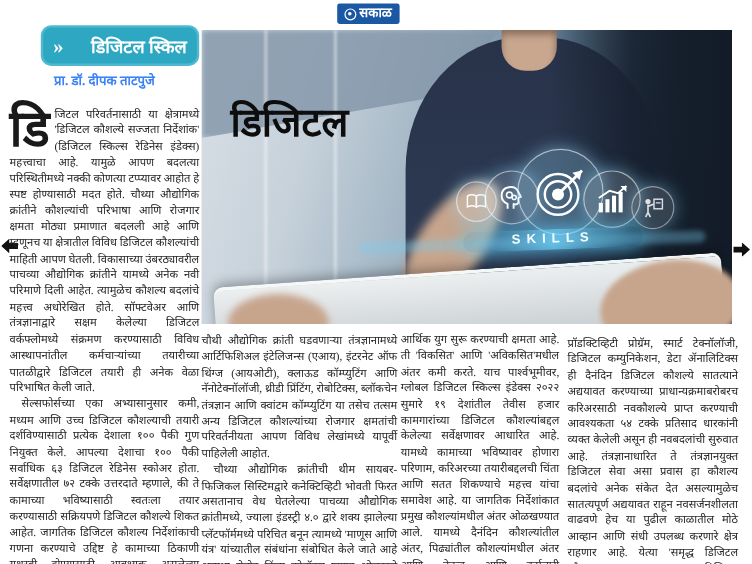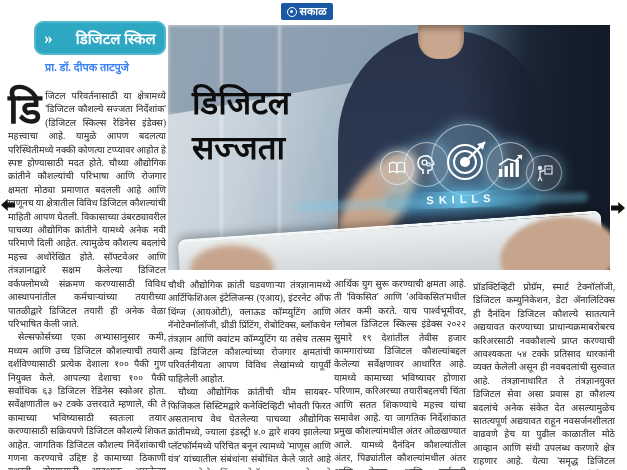--- a/index.html
+++ b/index.html
@@ -183,21 +183,20 @@
         <path d="M6 7.5 V14 M6 9 L11 7 M4 18 L6 14 L8 18" fill="none" stroke="#fff" stroke-width="1.4"></path>
         <rect x="11" y="3" width="7" height="8" fill="none" stroke="#fff" stroke-width="1.2"></rect>
         <line x1="12.5" y1="6" x2="16.5" y2="6" stroke="#fff" stroke-width="1"></line>
       </svg>
     </div>
 
     <div class="skills-band">SKILLS</div>
 
     <div class="headline">
       <span>डिजिटल</span>
-      <span>सज्जता</span>
     </div>
   </div>
 
   <div class="col col1">
     <p><span class="dropcap">डि</span><span>जिटल परिवर्तनासाठी या क्षेत्रामध्ये 'डिजिटल कौशल्ये सज्जता निर्देशांक' (डिजिटल स्किल्स रेडिनेस इंडेक्स) महत्त्वाचा आहे. यामुळे आपण बदलत्या परिस्थितीमध्ये नक्की कोणत्या टप्प्यावर आहोत हे स्पष्ट होण्यासाठी मदत होते. चौथ्या औद्योगिक क्रांतीने कौशल्यांची परिभाषा आणि रोजगार क्षमता मोठ्या प्रमाणात बदलली आहे आणि म्हणूनच या क्षेत्रातील विविध डिजिटल कौशल्यांची माहिती आपण घेतली. विकासाच्या उंबरठ्यावरील पाचव्या औद्योगिक क्रांतीने यामध्ये अनेक नवी परिमाणे दिली आहेत. त्यामुळेच कौशल्य बदलांचे महत्त्व अधोरेखित होते. सॉफ्टवेअर आणि तंत्रज्ञानाद्वारे सक्षम केलेल्या डिजिटल वर्कफ्लोमध्ये संक्रमण करण्यासाठी विविध आस्थापनांतील कर्मचाऱ्यांच्या तयारीच्या पातळीद्वारे डिजिटल तयारी ही अनेक वेळा परिभाषित केली जाते.</span></p>
     <p>सेल्सफोर्सच्या एका अभ्यासानुसार कमी, मध्यम आणि उच्च डिजिटल कौशल्याची तयारी दर्शविण्यासाठी प्रत्येक देशाला १०० पैकी गुण नियुक्त केले. आपल्या देशाचा १०० पैकी सर्वाधिक ६३ डिजिटल रेडिनेस स्कोअर होता. सर्वेक्षणातील ७२ टक्के उत्तरदाते म्हणाले, की ते कामाच्या भविष्यासाठी स्वतःला तयार करण्यासाठी सक्रियपणे डिजिटल कौशल्ये शिकत आहेत. जागतिक डिजिटल कौशल्य निर्देशांकाची गणना करण्याचे उद्दिष्ट हे कामाच्या ठिकाणी यशस्वी होण्यासाठी आवश्यक असलेल्या डिजिटल कौशल्ये ओळखणे यावरच प्रामुख्याने आधारित होते. या सर्वेक्षणात डिजिटल मार्केटिंग, एन्क्रिप्शन अँड सायबर सिक्युरिटी, ई कॉमर्स, एआय आणि कोलॅबरेशन टेक्नॉलॉजी हा स्पष्ट झालेला प्राधान्यक्रम जागतिक क्रमवारीपेक्षा थोडा वेगळा असल्याने या क्षेत्रातील ट्रेन्डींग दाखवतो जे 'डिजिटल स्किल्स रोजगार' उपलब्धतेशी निगडित आहे.</p>
   </div>
 
   <div class="col col2">
     <p>चौथी औद्योगिक क्रांती घडवणाऱ्या तंत्रज्ञानामध्ये आर्टिफिशिअल इंटेलिजन्स (एआय), इंटरनेट ऑफ थिंग्ज (आयओटी), क्लाऊड कॉम्प्युटिंग आणि नॅनोटेक्नॉलॉजी, थ्रीडी प्रिंटिंग, रोबोटिक्स, ब्लॉकचेन तंत्रज्ञान आणि क्वांटम कॉम्प्युटिंग या तसेच तत्सम अन्य डिजिटल कौशल्यांच्या रोजगार क्षमतांची परिवर्तनीयता आपण विविध लेखांमध्ये यापूर्वी पाहिलेली आहोत.</p>

